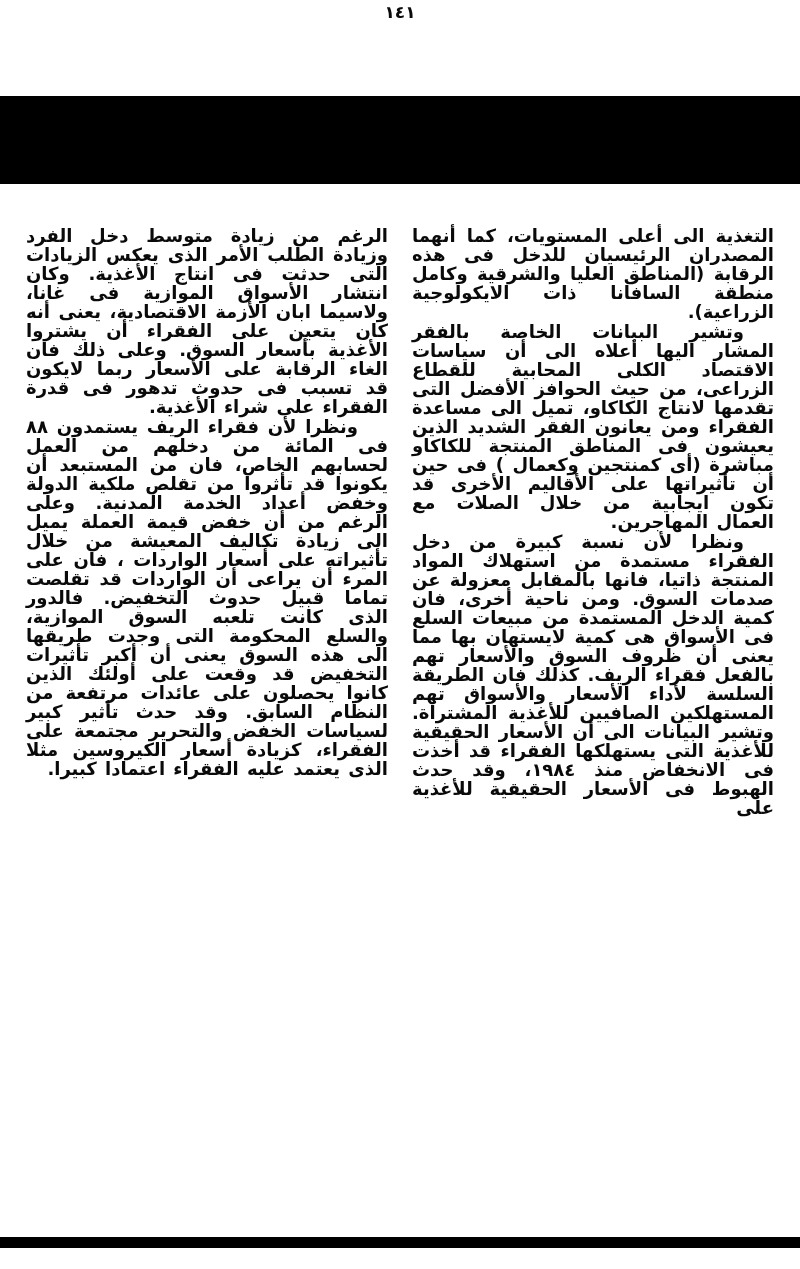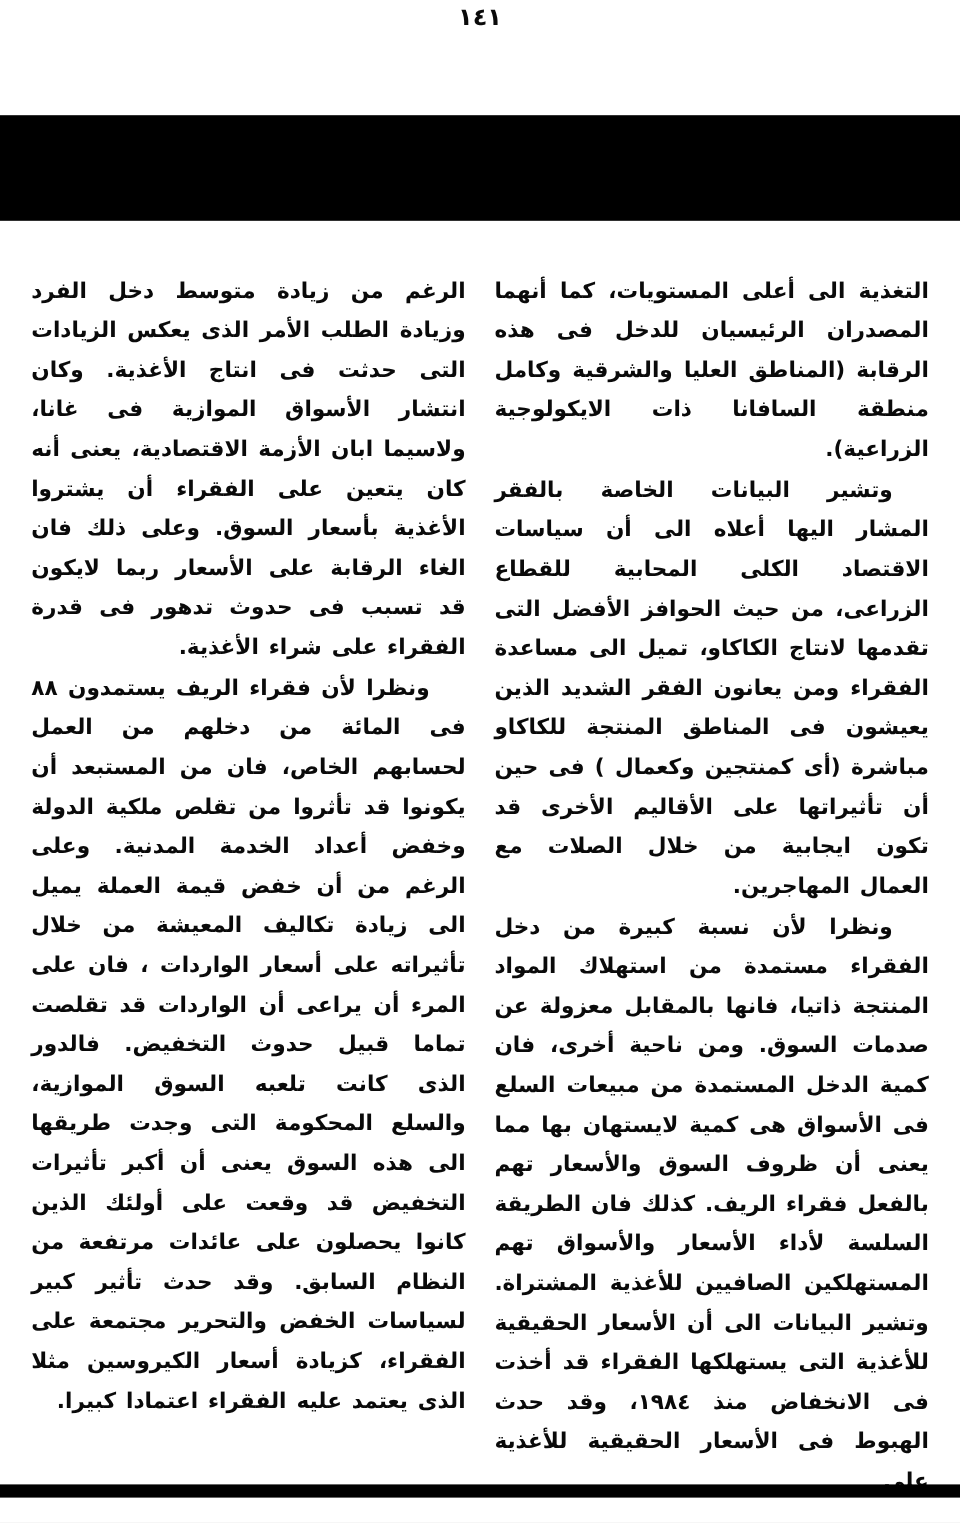--- a/index.html
+++ b/index.html
@@ -16,21 +16,21 @@
     overflow: hidden;
     font-family: "DejaVu Sans", sans-serif;
     color: #0a0a0a;
   }
   .page-number {
     position: absolute;
     top: 2px;
     left: 0;
     right: 0;
     text-align: center;
-    font-size: 20px;
+    font-size: 17px;
     font-weight: 700;
     direction: rtl;
   }
   .top-band {
     position: absolute;
     top: 96px;
     left: 0;
     width: 800px;
     height: 88px;
     background: #000000;
@@ -53,21 +53,21 @@
     gap: 24px;
   }
   .col {
     flex: 1 1 0;
     min-width: 0;
   }
   .col p {
     margin: 0 0 1px 0;
     font-size: 18px;
     font-weight: 700;
-    line-height: 33px;
+    line-height: 19px;
     text-align: justify;
     text-justify: inter-word;
     word-spacing: 2px;
     direction: rtl;
   }
   .col p.indent {
     text-indent: 30px;
   }
 </style>
 </head>

